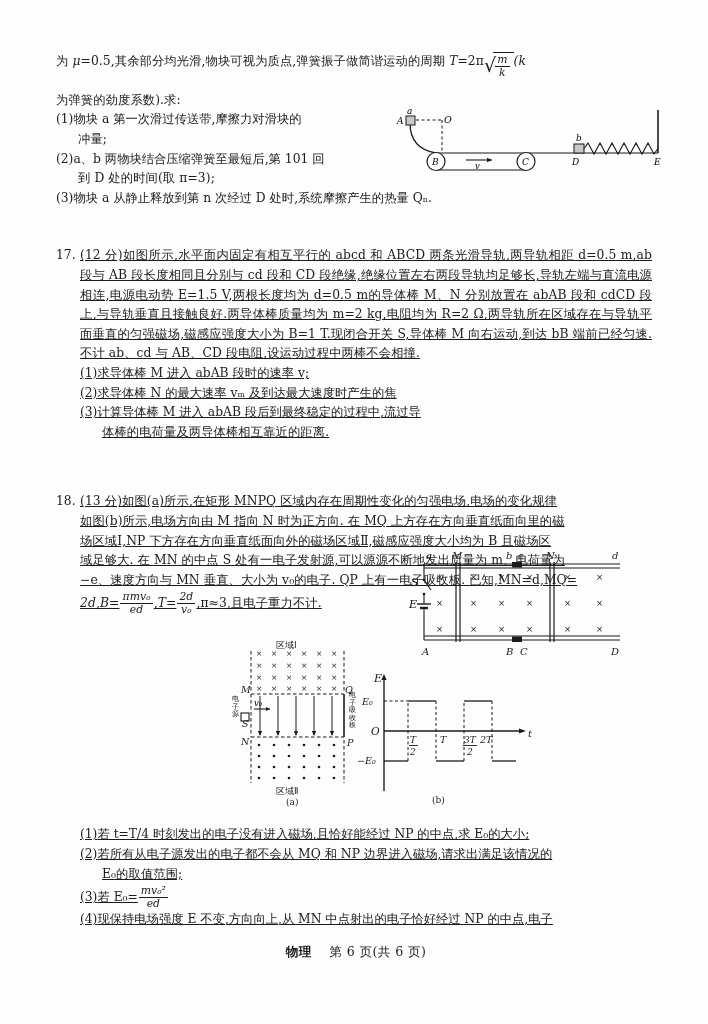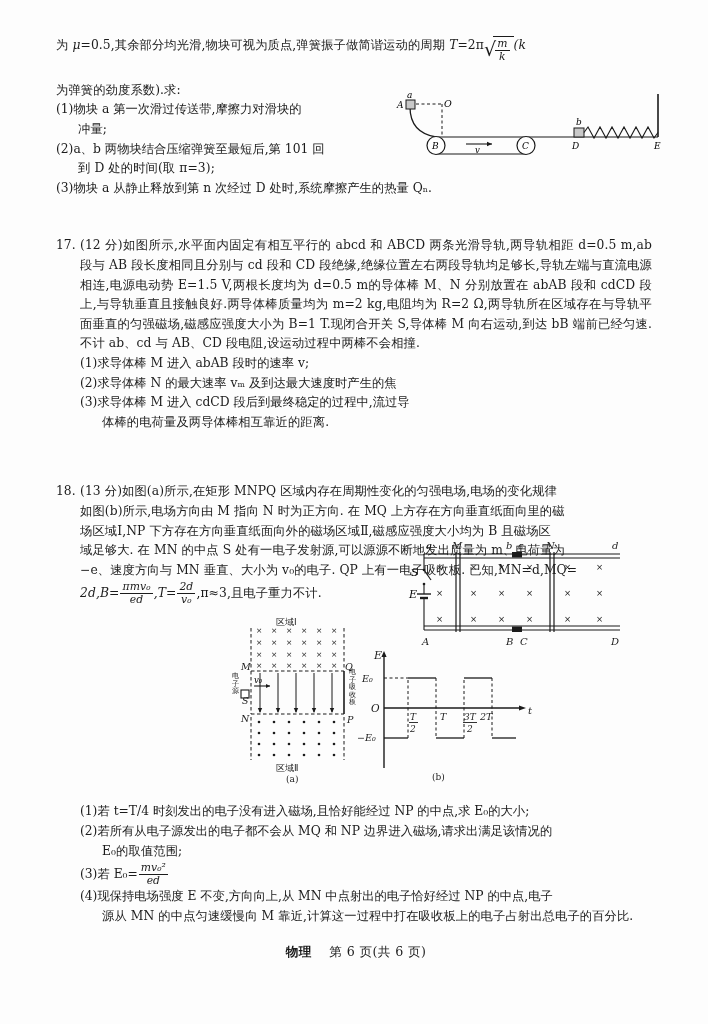--- a/index.html
+++ b/index.html
@@ -17,21 +17,21 @@
     overflow: hidden;
   }
   .page {
     position: absolute;
     inset: 0;
     background: #fdfdfd;
   }
   .content {
     position: absolute;
     left: 56px;
-    top: 34px;
+    top: 50px;
     width: 596px;
   }
 
   
   .para {
     font-size: 12.3px;
     line-height: 19.6px;
     text-align: justify;
     letter-spacing: 0.1px;
   }
@@ -61,21 +61,21 @@
 
   
   .qblock { position: relative; margin-top: 2px; }
   .qhead { display: flex; align-items: flex-start; }
   .qnum {
     flex: 0 0 auto;
     width: 24px;
     font-size: 12.3px;
     line-height: 19.6px;
   }
-  .qbody { flex: 1 1 auto; }
+  .qbody { flex: 1 1 auto; text-decoration: underline; }
   .sub-item {
     display: flex;
     align-items: flex-start;
     font-size: 12.3px;
     line-height: 19.6px;
   }
   .sub-item > .lbl { flex: 0 0 auto; }
   .sub-item > .txt { flex: 1 1 auto; }
   .indent { padding-left: 22px; }
   .wrap-left { width: 352px; }
@@ -98,21 +98,21 @@
     top: 300px;
     width: 228px;
     height: 116px;
   }
   .fig2 svg { display: block; }
 
   
   .figs {
     position: relative;
     height: 182px;
-    margin-top: 10px;
+    margin-top: 23px;
   }
   .fig3 { position: absolute; left: 160px; top: 0px; }
   .fig4 { position: absolute; left: 300px; top: 30px; }
 
   
   .footer {
     position: absolute;
     left: 4px;
     right: 0;
     top: 944px;
@@ -128,21 +128,21 @@
 
 <div class="page">
   <div class="content">
 
     <div class="qblock">
 
       <div class="para" style="width:596px;">
         <span>为 </span><span class="it">μ</span><span>=0.5,其余部分均光滑,物块可视为质点,弹簧振子做简谐运动的周期 </span><span class="it">T</span><span>=2π</span><span class="sqrt"><span class="rad">√</span><span class="body"><span class="frac"><span class="n it">m</span><span class="d it">k</span></span></span></span><span class="it">(k</span>
       </div>
 
-      <div class="para wrap-left" style="margin-top:18px;">
+      <div class="para wrap-left" style="margin-top:12px;">
         <span>为弹簧的劲度系数).求:</span>
       </div>
 
       <div class="sub-item wrap-left">
         <span class="lbl">(1)</span>
         <span class="txt">物块 a 第一次滑过传送带,摩擦力对滑块的</span>
       </div>
       <div class="para indent wrap-left">冲量;</div>
 
       <div class="sub-item wrap-left">
@@ -209,21 +209,21 @@
             <span class="txt">求导体棒 M 进入 abAB 段时的速率 v;</span>
           </div>
 
           <div class="sub-item wrap-left-wide">
             <span class="lbl">(2)</span>
             <span class="txt">求导体棒 N 的最大速率 vₘ 及到达最大速度时产生的焦</span>
           </div>
 
           <div class="sub-item wrap-left-wide">
             <span class="lbl">(3)</span>
-            <span class="txt">求导体棒 M 进入 cdCD 段后到最终稳定的过程中,流过导</span>
+            <span class="txt">计算导体棒 M 进入 abAB 段后到最终稳定的过程中,流过导</span>
           </div>
           <div class="para indent wrap-left-wide">体棒的电荷量及两导体棒相互靠近的距离.</div>
         </div>
       </div>
 
       <div class="fig2">
         <svg width="228" height="116" viewBox="0 0 228 116">
 
           <line x1="16" y1="18" x2="212" y2="18" stroke="#1b1b1b" stroke-width="1.1"></line>
           <line x1="16" y1="22" x2="212" y2="22" stroke="#1b1b1b" stroke-width="1.1"></line>
@@ -494,21 +494,20 @@
             <span class="lbl">(3)</span>
             <span class="txt">
               <span>若 E₀=</span><span class="frac"><span class="n it">mv₀²</span><span class="d it">ed</span></span>
             </span>
           </div>
 
           <div class="sub-item">
             <span class="lbl">(4)</span>
             <span class="txt">现保持电场强度 E 不变,方向向上,从 MN 中点射出的电子恰好经过 NP 的中点,电子</span>
           </div>
-          <div class="para indent">源从 MN 的中点匀速缓慢向 M 靠近,计算这一过程中打在吸收板上的电子占射出总电子的百分比.</div>
         </div>
       </div>
     </div>
   </div>
 
   <div class="footer">
     <b>物理</b>
     &nbsp;&nbsp;
     <span>第 6 页(共 6 页)</span>
   </div>

